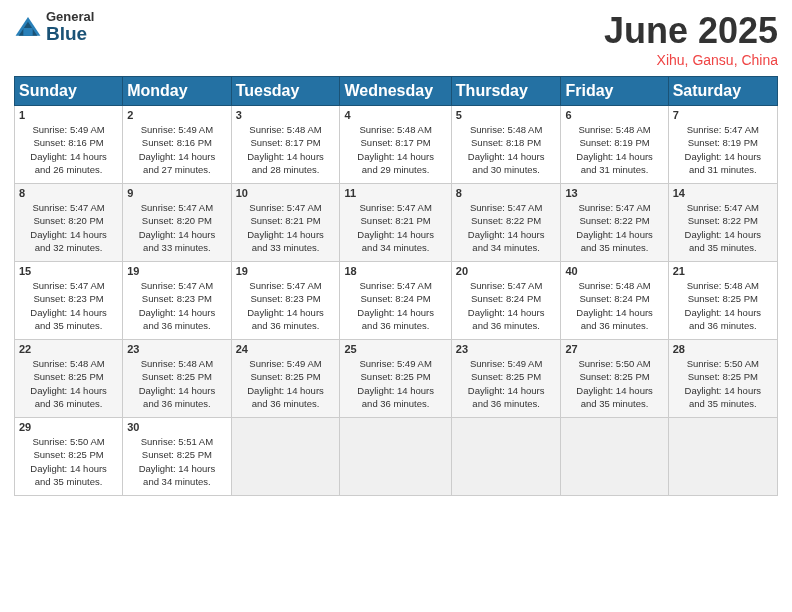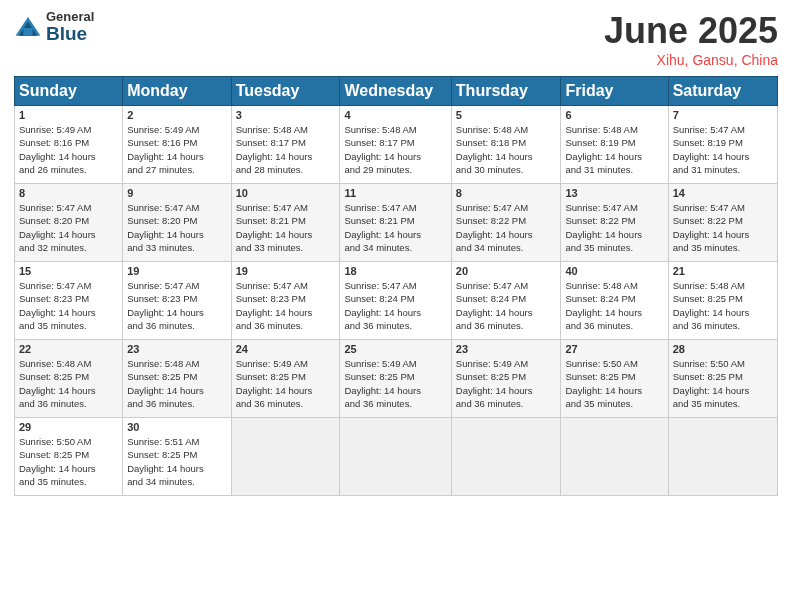--- a/index.html
+++ b/index.html
@@ -85,20 +85,21 @@
     .day-num {
       font-size: 11px;
       font-weight: bold;
       color: #333;
       display: block;
       margin-bottom: 2px;
     }
     .day-info {
       color: #333;
       line-height: 1.4;
+      text-align: center;
     }
     .empty-cell {
       background: #f0f0f0 !important;
     }
   </style>
 </head>
 <body>
 
 <div class="page">
   <div class="header">

